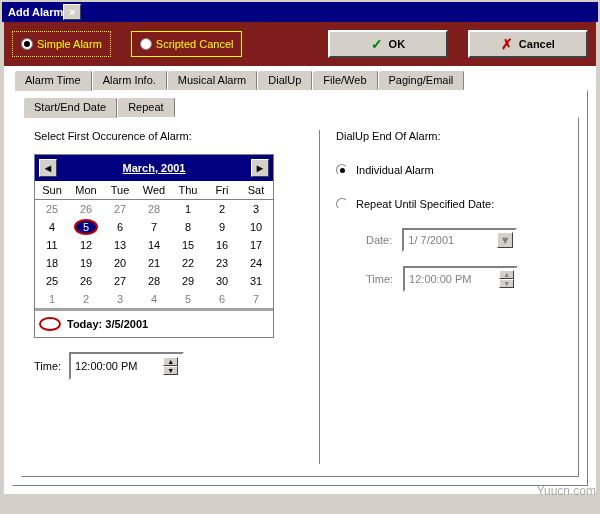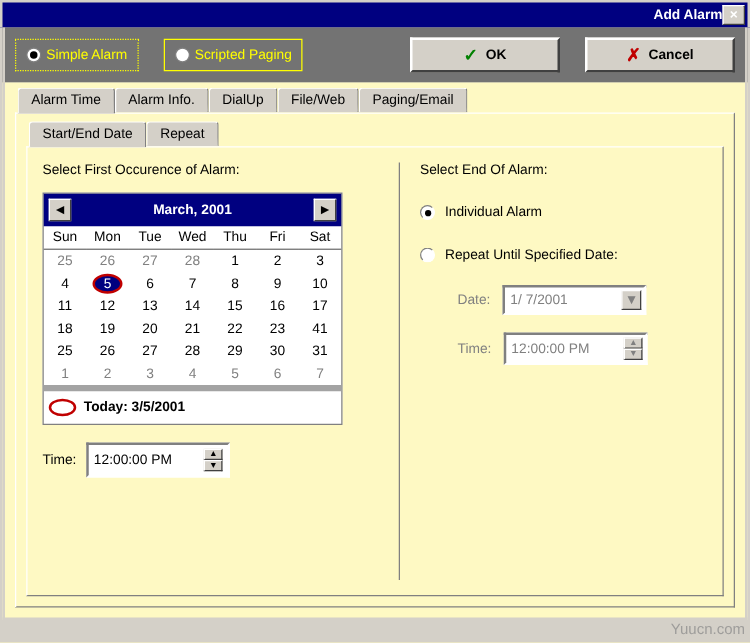--- a/index.html
+++ b/index.html
@@ -1,101 +1,102 @@
 <!DOCTYPE html>
 <html><head>
 <meta charset="utf-8">
 <style>
 * { box-sizing: border-box; font-family: "MS Sans Serif", "Tahoma", sans-serif; font-size: 11px; }
 body { margin: 0; background: #d4d0c8; width: 600px; height: 514px; overflow: hidden; position: relative; }
-.titlebar { background: #000080; color: #fff; height: 22px; display: flex; align-items: center; padding: 0 2px 0 6px; justify-content: flex-end; border: 2px solid #d4d0c8; border-bottom: none; }
+.titlebar { background: #000080; color: #fff; height: 22px; display: flex; align-items: center; padding: 0 2px 0 6px; justify-content: flex-start; border: 2px solid #d4d0c8; border-bottom: none; }
 .titlebar-text { font-weight: bold; }
 .close-btn { width: 18px; height: 16px; background: #d4d0c8; border: 1px solid; border-color: #fff #404040 #404040 #fff; display: flex; align-items: center; justify-content: center; font-weight: bold; font-family: Arial; cursor: default; }
-.top-panel { background: #737373; margin: 0 2px; padding: 8px; display: flex; gap: 20px; align-items: center; border-left: 2px solid #d4d0c8; border-right: 2px solid #d4d0c8; }
+.top-panel { background: #7f1d1d; margin: 0 2px; padding: 8px; display: flex; gap: 20px; align-items: center; border-left: 2px solid #d4d0c8; border-right: 2px solid #d4d0c8; }
 .radio-group { border: 1px solid #ffff00; padding: 6px 8px; display: flex; gap: 4px; align-items: center; }
 .radio-group.dotted { border: 1px dotted #ffff00; }
 .radio-outer { width: 12px; height: 12px; border-radius: 50%; background: #fff; border: 1px solid #808080; display: inline-flex; align-items: center; justify-content: center; }
 .radio-inner { width: 6px; height: 6px; border-radius: 50%; background: #000; }
 .radio-label { color: #ffff00; }
 .btn { width: 120px; height: 28px; background: #d4d0c8; border: 2px solid; border-color: #fff #404040 #404040 #fff; display: flex; align-items: center; justify-content: center; gap: 6px; cursor: default; }
 .btn-text { font-weight: bold; }
 .check-icon { color: #008000; font-size: 14px; font-weight: bold; }
 .x-icon { color: #c00000; font-size: 14px; font-weight: bold; }
-.content { background: #fef9c3; margin: 0 2px; padding: 4px 8px 8px 8px; border-left: 2px solid #d4d0c8; border-right: 2px solid #d4d0c8; border-bottom: 2px solid #d4d0c8; }
+.content { background: #ffffff; margin: 0 2px; padding: 4px 8px 8px 8px; border-left: 2px solid #d4d0c8; border-right: 2px solid #d4d0c8; border-bottom: 2px solid #d4d0c8; }
 .tabs { display: flex; margin-left: 2px; }
 .tab { padding: 3px 10px; background: #d4d0c8; border: 1px solid; border-color: #fff #808080 #d4d0c8 #fff; border-top-left-radius: 3px; border-top-right-radius: 3px; position: relative; cursor: default; }
 .tab.active { border-bottom-color: #d4d0c8; z-index: 2; margin-bottom: -1px; padding-bottom: 4px; }
 .tab-body { border: 1px solid; border-color: #fff #808080 #808080 #fff; padding: 4px 8px 8px 8px; }
 .subtabs { display: flex; margin-top: 2px; margin-left: 2px; }
 .subtab-body { border: 1px solid; border-color: #fff #808080 #808080 #fff; padding: 12px; display: flex; gap: 15px; min-height: 360px; }
 .section-title { margin-bottom: 12px; }
 .col-left { width: 270px; }
 .col-right { flex: 1; border-left: 1px solid #808080; padding-left: 16px; }
 .calendar { border: 1px solid #808080; background: #fff; width: 240px; }
 .cal-header { background: #000080; color: #fff; display: flex; align-items: center; justify-content: space-between; padding: 4px; }
 .cal-arrow { width: 18px; height: 18px; background: #d4d0c8; border: 1px solid; border-color: #fff #404040 #404040 #fff; display: flex; align-items: center; justify-content: center; color: #000; cursor: default; }
-.cal-title { font-weight: bold; }
+.cal-title { font-weight: bold; text-decoration: underline; }
 .cal-grid { width: 100%; border-collapse: collapse; }
 .cal-grid th { font-weight: normal; padding: 3px 0; border-bottom: 1px solid #808080; text-align: center; width: 14.28%; }
 .cal-grid td { text-align: center; padding: 3px 0; }
 .cal-grid td.gray { color: #808080; }
 .cal-grid td.selected { position: relative; }
 .cal-grid td.selected .oval { position: absolute; left: 50%; top: 50%; transform: translate(-50%, -50%); width: 24px; height: 16px; border: 2px solid #c00000; border-radius: 50%; background: #000080; }
 .cal-grid td.selected .num { position: relative; color: #fff; z-index: 1; }
-.cal-today { padding: 6px 4px; display: flex; align-items: center; gap: 6px; font-weight: bold; border-top: 5px solid #a3a3a3; }
+.cal-today { padding: 6px 4px; display: flex; align-items: center; gap: 6px; font-weight: bold; border-top: 3px solid #a3a3a3; }
 .today-oval { width: 22px; height: 14px; border: 2px solid #c00000; border-radius: 50%; display: inline-block; }
 .time-row { margin-top: 14px; display: flex; align-items: center; gap: 8px; }
 .time-input { background: #fff; border: 2px solid; border-color: #808080 #fff #fff #808080; padding: 3px 4px; width: 115px; display: flex; justify-content: space-between; align-items: center; }
 .spinner { display: flex; flex-direction: column; gap: 0; }
 .spin-btn { width: 15px; height: 9px; background: #d4d0c8; border: 1px solid; border-color: #fff #404040 #404040 #fff; font-size: 7px; display: flex; align-items: center; justify-content: center; line-height: 1; cursor: default; }
 .end-option { display: flex; align-items: center; gap: 8px; margin-bottom: 18px; margin-top: 22px; }
 .win-radio { width: 12px; height: 12px; border-radius: 50%; background: #fff; border: 1px solid; border-color: #808080 #fff #fff #808080; display: inline-flex; align-items: center; justify-content: center; }
 .win-radio .dot { width: 5px; height: 5px; border-radius: 50%; background: #000; }
 .sub-field { margin-left: 30px; display: flex; align-items: center; gap: 10px; margin-bottom: 14px; }
 .combo { background: #fff; border: 2px solid; border-color: #808080 #fff #fff #808080; padding: 2px 2px 2px 4px; width: 115px; display: flex; justify-content: space-between; align-items: center; color: #808080; }
 .combo-btn { width: 16px; height: 16px; background: #d4d0c8; border: 1px solid; border-color: #fff #404040 #404040 #fff; display: flex; align-items: center; justify-content: center; color: #808080; }
 .disabled { color: #808080; }
-.watermark { position: absolute; right: 4px; bottom: 4px; color: #888; font-size: 12px; opacity: 0.7; }
+.watermark { position: absolute; right: 4px; bottom: 16px; color: #888; font-size: 12px; opacity: 0.7; }
 </style>
 </head>
 <body>
 
 <div class="titlebar">
   <span class="titlebar-text">Add Alarm</span>
   <div class="close-btn">
       <span>×</span>
     </div>
 </div>
 
 <div class="top-panel">
   <div class="radio-group dotted">
     <span class="radio-outer">
         <span class="radio-inner"></span>
       </span>
     <span class="radio-label">Simple Alarm</span>
   </div>
   <div class="radio-group">
     <span class="radio-outer"></span>
-    <span class="radio-label">Scripted Paging</span>
+    <span class="radio-label">Scripted Cancel</span>
   </div>
   <div style="flex:1"></div>
   <div class="btn">
     <span class="check-icon">✓</span>
     <span class="btn-text">OK</span>
   </div>
   <div class="btn">
     <span class="x-icon">✗</span>
     <span class="btn-text">Cancel</span>
   </div>
 </div>
 
 <div class="content">
   <div class="tabs" id="main-tabs">
       <div class="tab active">Alarm Time</div>
       <div class="tab">Alarm Info.</div>
+      <div class="tab">Musical Alarm</div>
       <div class="tab">DialUp</div>
       <div class="tab">File/Web</div>
       <div class="tab">Paging/Email</div>
     </div>
   <div class="tab-body">
     <div class="subtabs" id="sub-tabs">
         <div class="tab active">Start/End Date</div>
         <div class="tab">Repeat</div>
       </div>
     <div class="subtab-body">
@@ -152,21 +153,21 @@
                   <td>16</td>
                   <td>17</td>
                 </tr>
                 <tr>
                   <td>18</td>
                   <td>19</td>
                   <td>20</td>
                   <td>21</td>
                   <td>22</td>
                   <td>23</td>
-                  <td>41</td>
+                  <td>24</td>
                 </tr>
                 <tr>
                   <td>25</td>
                   <td>26</td>
                   <td>27</td>
                   <td>28</td>
                   <td>29</td>
                   <td>30</td>
                   <td>31</td>
                 </tr>
@@ -192,21 +193,21 @@
             <span>12:00:00 PM</span>
             <span class="spinner">
               <span class="spin-btn">▲</span>
               <span class="spin-btn">▼</span>
             </span>
           </div>
         </div>
       </div>
 
       <div class="col-right">
-        <div class="section-title">Select End Of Alarm:</div>
+        <div class="section-title">DialUp End Of Alarm:</div>
         <div class="end-option">
           <span class="win-radio">
               <span class="dot"></span>
             </span>
           <span>Individual Alarm</span>
         </div>
         <div class="end-option">
           <span class="win-radio"></span>
           <span>Repeat Until Specified Date:</span>
         </div>

